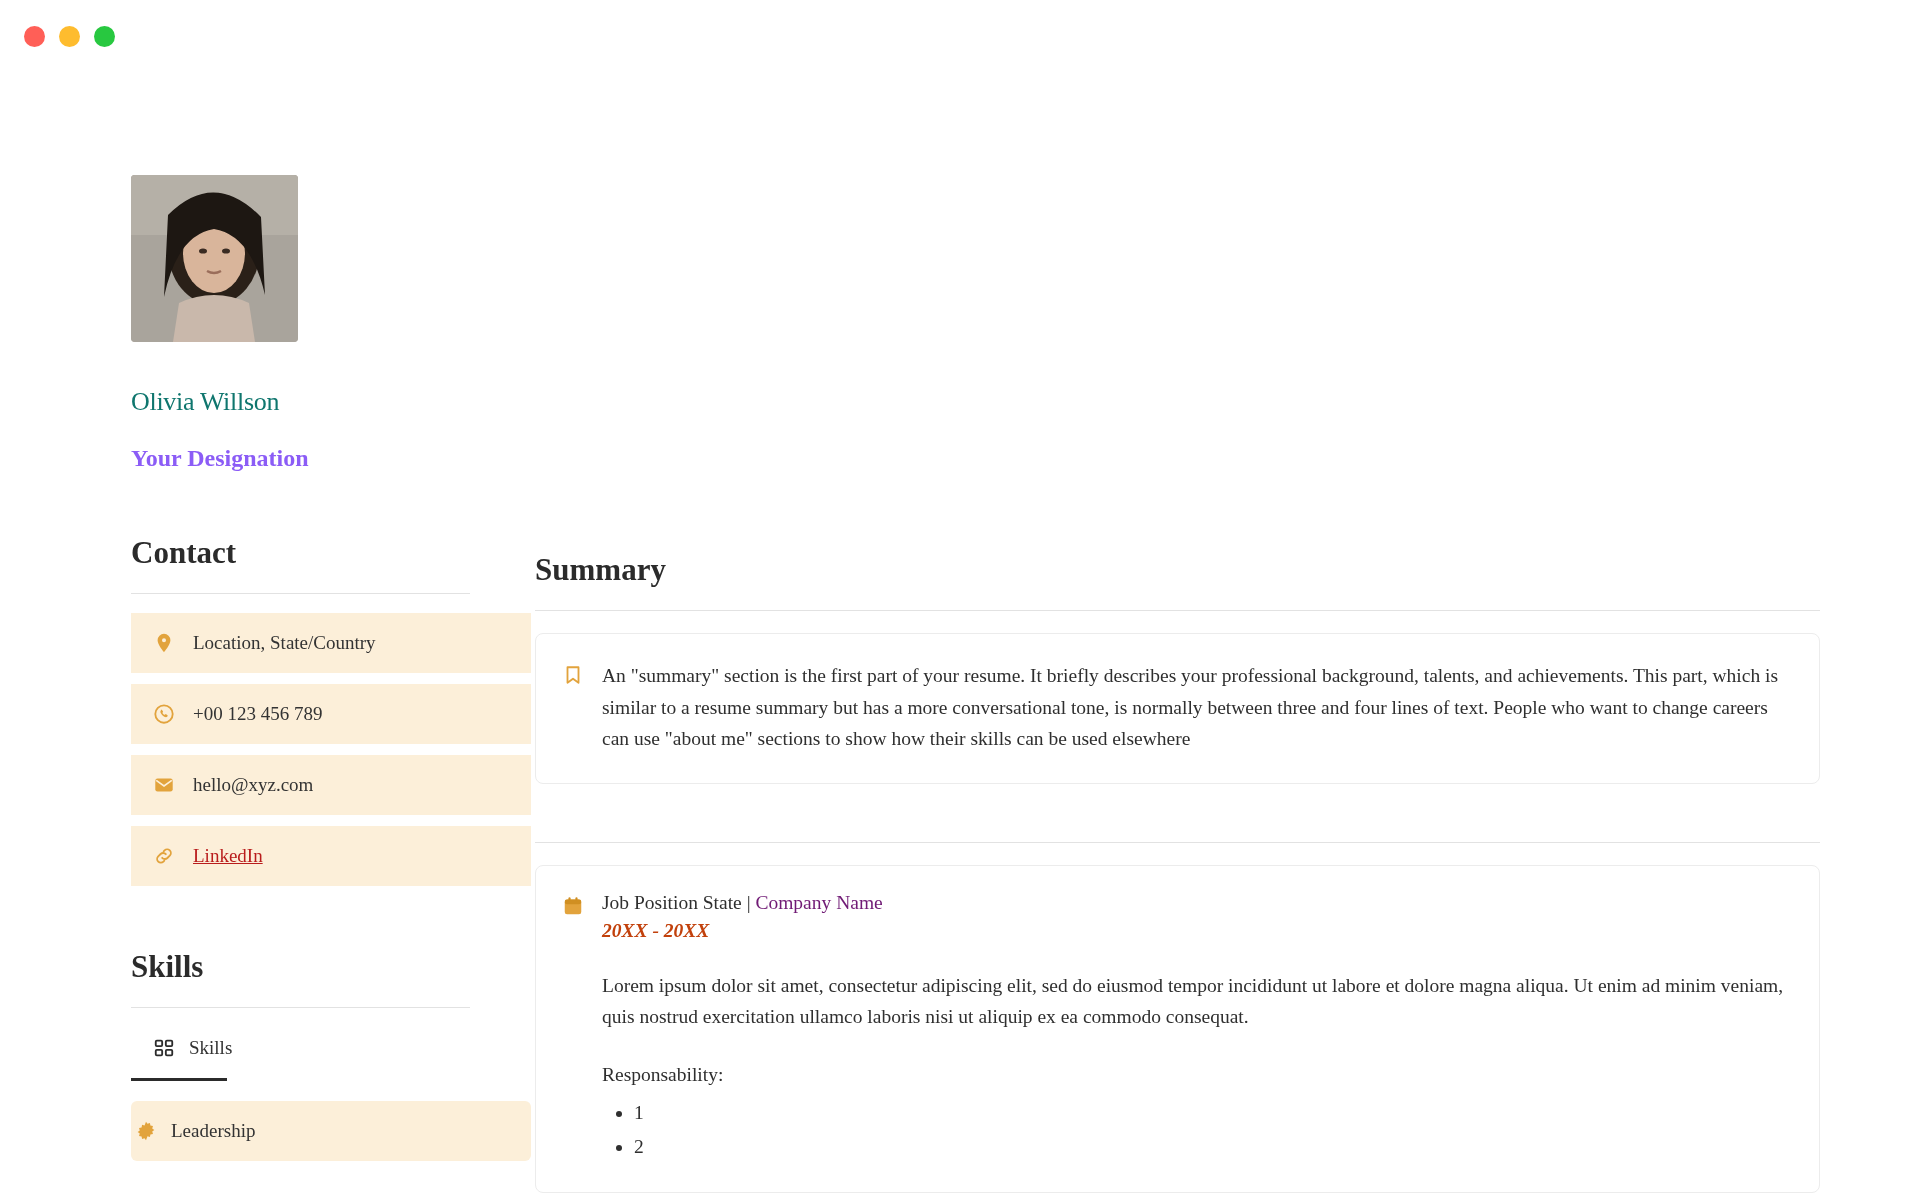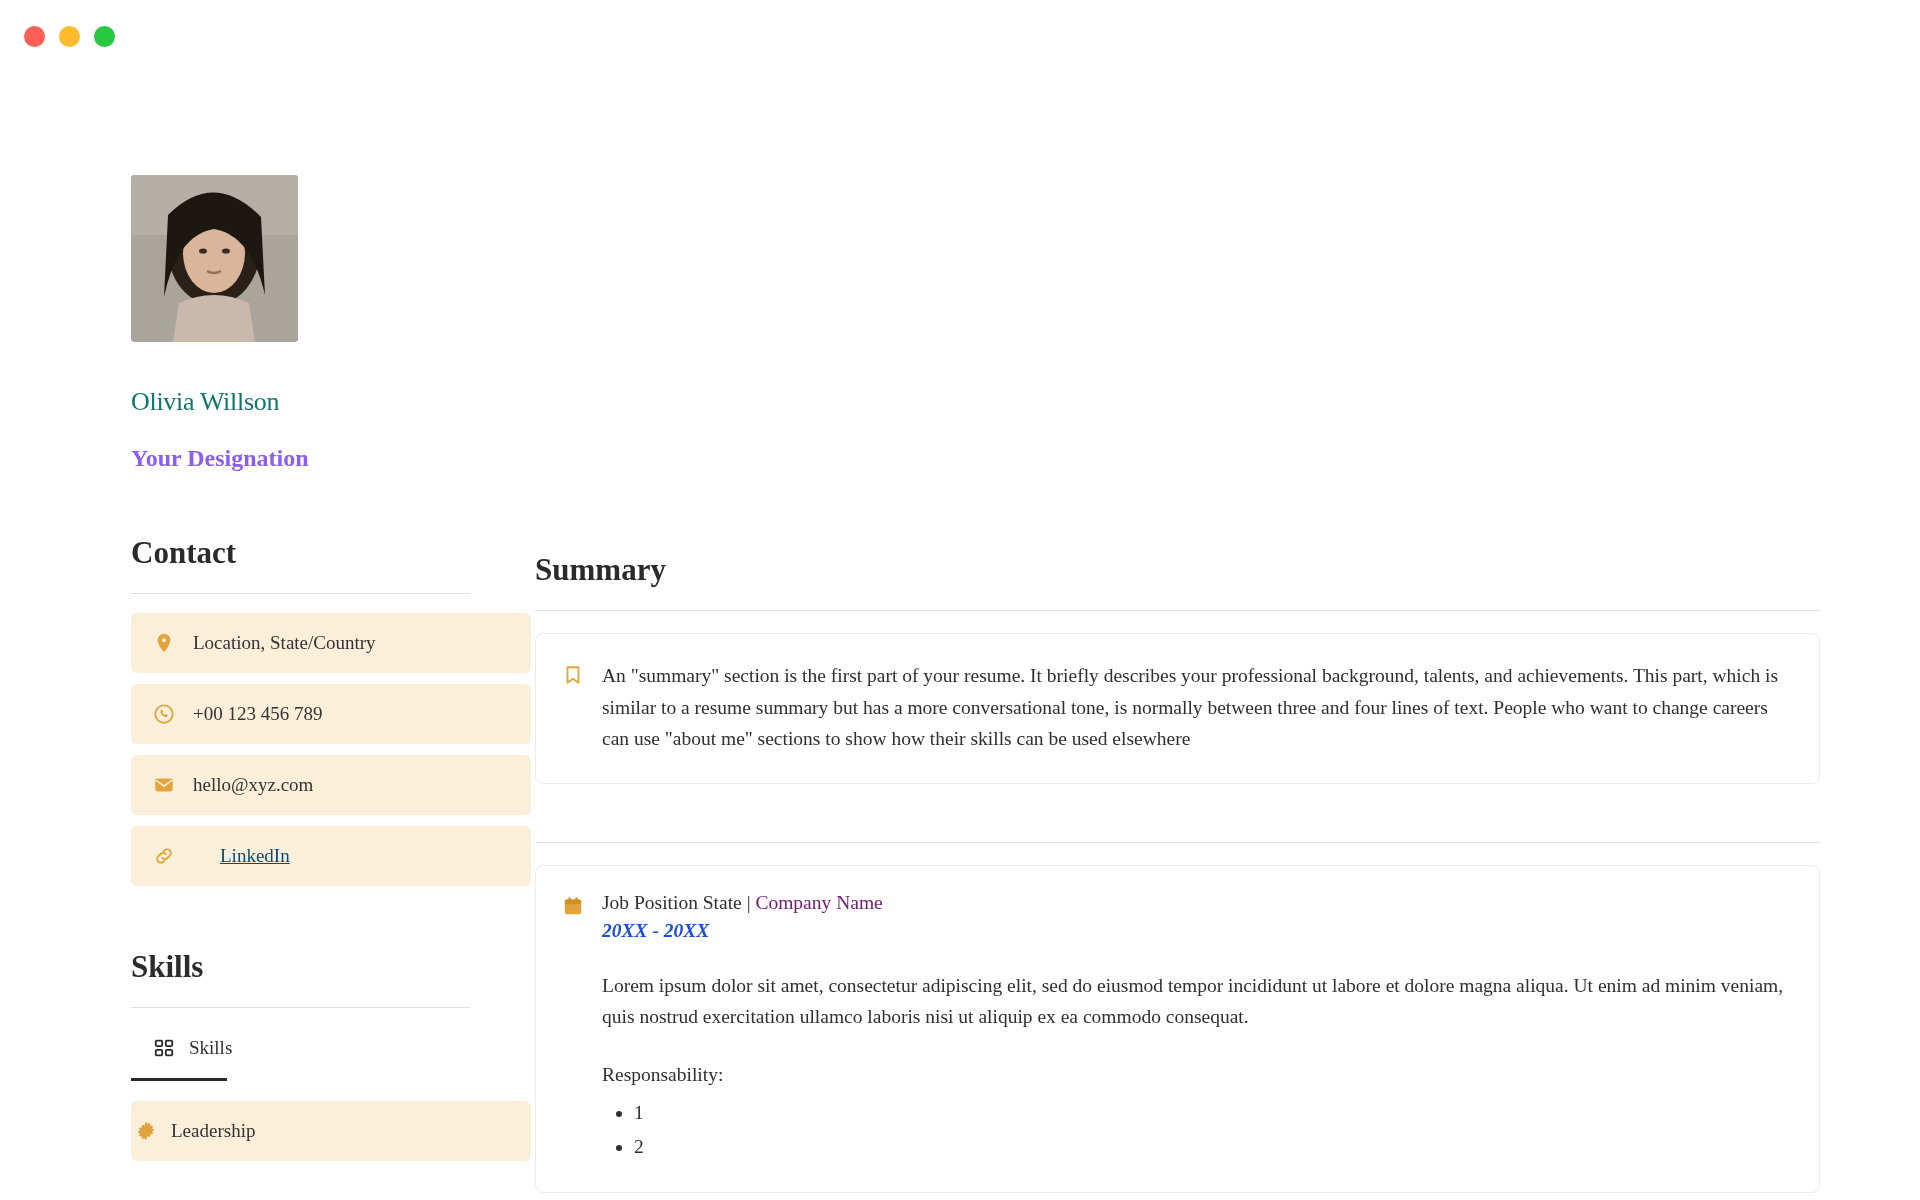--- a/index.html
+++ b/index.html
@@ -79,37 +79,36 @@
   .left-col .section-title { margin-top: 63px; }
   .rule {
     border-bottom: 1px solid #e2e2e2;
     margin-top: 22px;
   }
 
   
   .contact-list { margin-top: 19px; }
   .contact-row {
     background: #fcefd9;
-    border-radius: 6px;
+    border-radius: 0;
     height: 60px;
     display: flex;
     align-items: center;
     padding-left: 22px;
     gap: 18px;
     margin-bottom: 11px;
     width: 400px;
   }
   .contact-row .txt {
     font-size: 19px;
     color: #333;
   }
   .contact-row .txt.link {
     text-decoration: underline;
-    color: #0c4a6e;
-    margin-left: 27px;
+    color: #b91c1c;
   }
   .ic { width: 22px; height: 22px; display: inline-block; flex: none; color: #e2a33c; }
   .ic svg { display:block; width: 100%; height: 100%; }
 
   
   .skills-list { margin-top: 10px; }
   .skill-row {
     height: 60px;
     display: flex;
     align-items: center;
@@ -147,21 +146,21 @@
   }
   .right-col .section-title { margin-top: 0; }
   .block-gap { margin-top: 58px; }
 
   .job-line { font-size: 19.5px; color: #2f2f2f; }
   .job-company { color: #701a75; margin-top: 44px; }
   .job-dates {
     font-size: 19.5px;
     font-style: italic;
     font-weight: bold;
-    color: #1d4ed8;
+    color: #c2410c;
     margin-top: 6px;
   }
   .job-para { margin-top: 28px !important; }
   .resp-label { margin-top: 26px !important; }
   ul.resp {
     margin: 6px 0 0 0;
     padding-left: 32px;
     font-size: 19.5px;
     color: #2f2f2f;
     line-height: 1.72;

